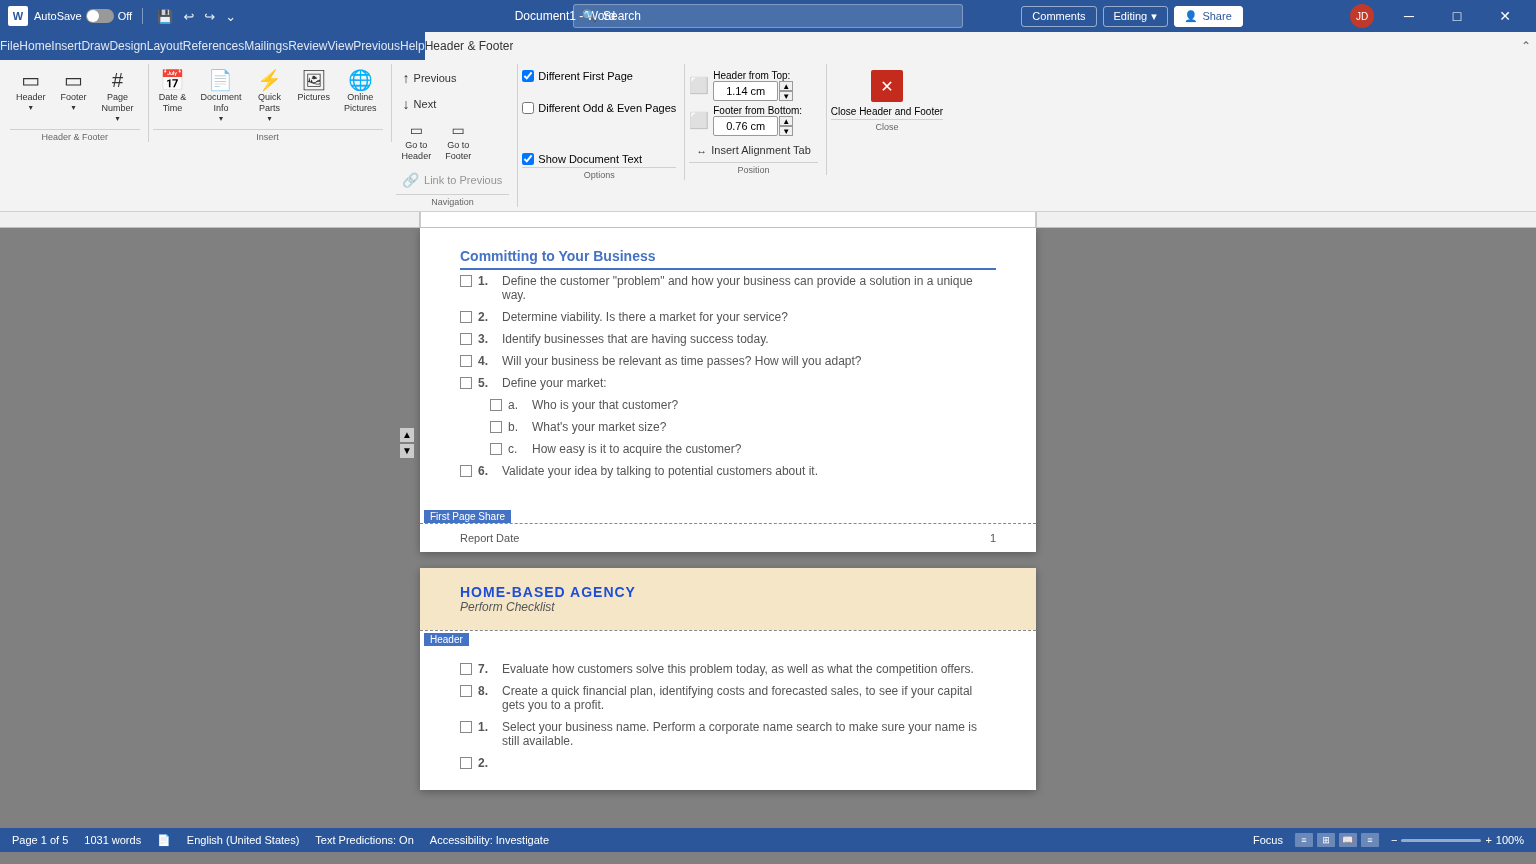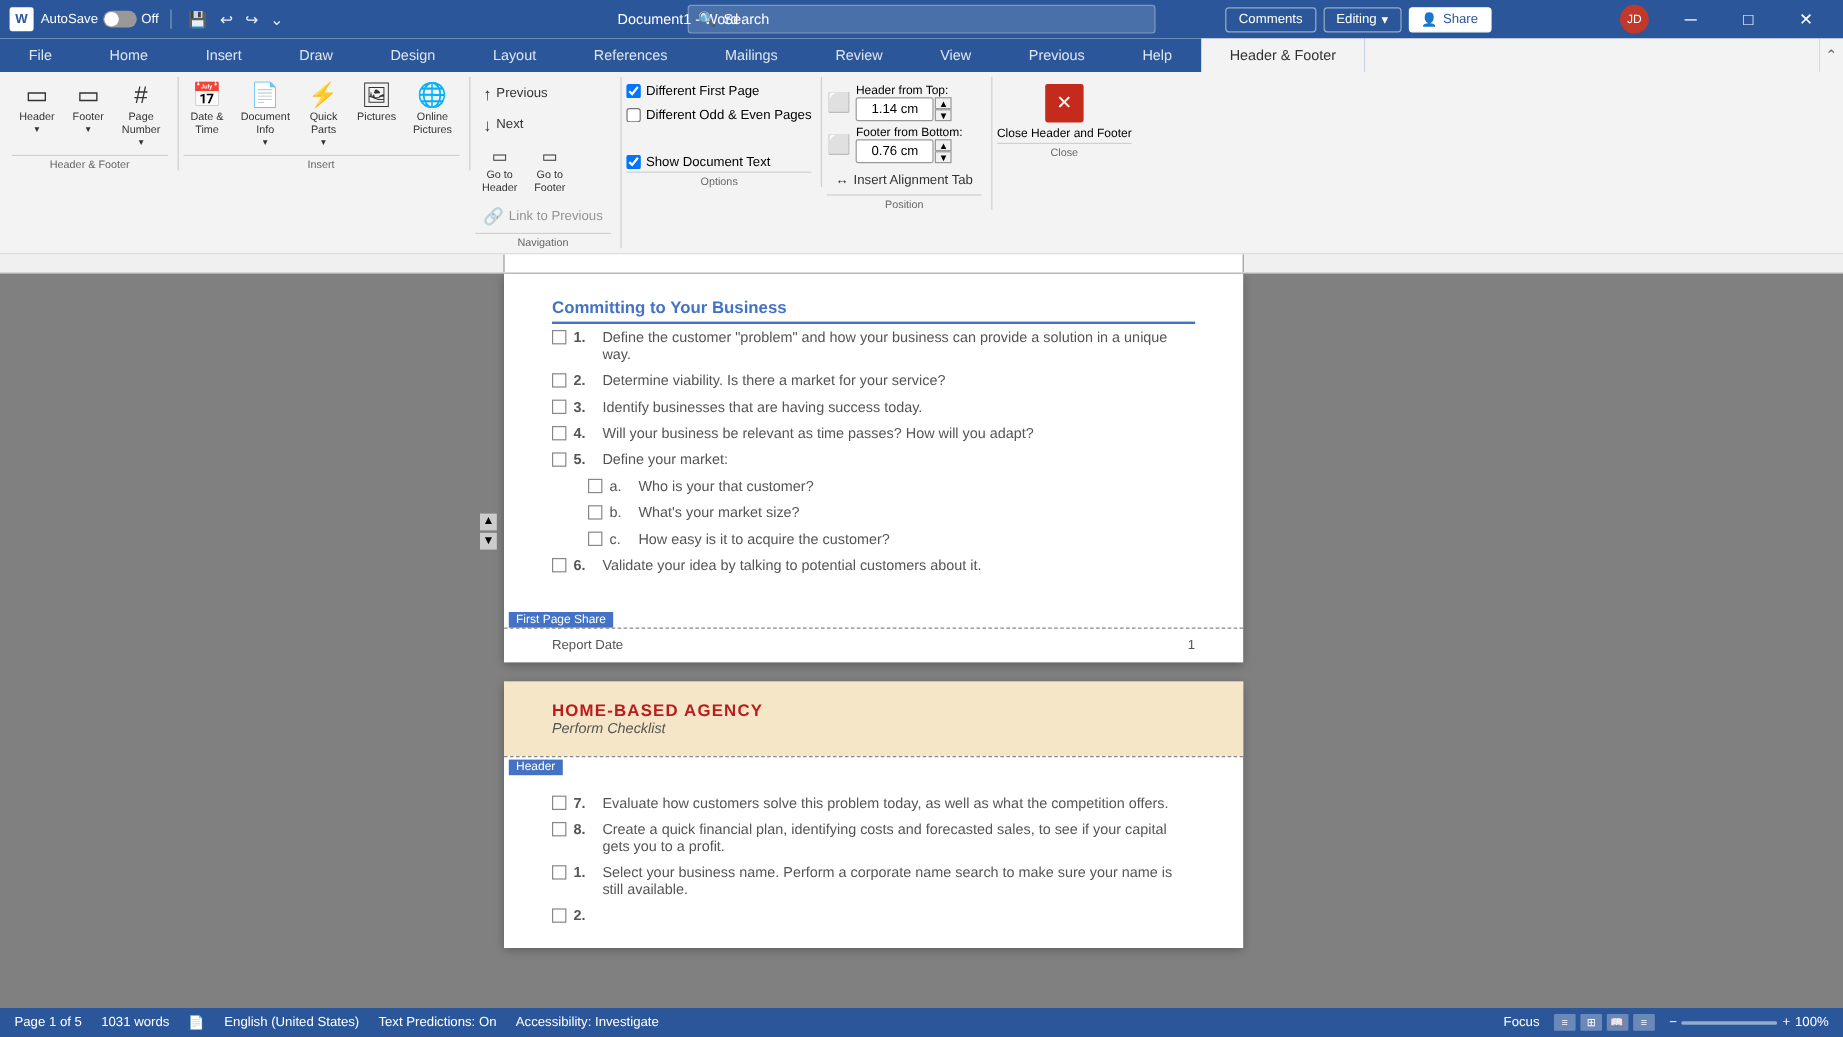--- a/index.html
+++ b/index.html
@@ -27,21 +27,21 @@
     .tb-icon { color: white; font-size: 13px; padding: 2px 4px; cursor: pointer; opacity: 0.9; }
     .avatar { width: 24px; height: 24px; border-radius: 50%; background: #c0392b; display: flex; align-items: center; justify-content: center; font-size: 10px; color: white; }
 
     
     .search-bar-wrap { position: absolute; top: 4px; left: 50%; transform: translateX(-50%); width: 390px; }
     .search-bar { width: 100%; height: 24px; background: rgba(255,255,255,0.15); border: 1px solid rgba(255,255,255,0.3); border-radius: 3px; display: flex; align-items: center; padding: 0 8px; gap: 6px; color: white; font-size: 12px; cursor: text; }
 
     
     .ribbon { background: #f3f3f3; border-bottom: 1px solid #d0d0d0; }
     .ribbon-tabs { display: flex; background: #2b579a; height: 28px; }
-    .ribbon-tab { padding: 0 24px; height: 28px; display: flex; align-items: center; font-size: 12px; color: rgba(255,255,255,0.85); cursor: pointer; }
+    .ribbon-tab { padding: 0 0; height: 28px; display: flex; align-items: center; font-size: 12px; color: rgba(255,255,255,0.85); cursor: pointer; }
     .ribbon-tab.active { background: #f3f3f3; color: #333; font-size: 12px; }
     .ribbon-content { display: flex; padding: 4px 8px; gap: 2px; align-items: flex-start; min-height: 80px; background: #f3f3f3; }
     .ribbon-group { display: flex; flex-direction: column; align-items: stretch; border-right: 1px solid #d0d0d0; padding: 2px 8px 0 2px; min-width: 60px; }
     .ribbon-group:last-child { border-right: none; }
     .ribbon-group-label { font-size: 9px; color: #666; text-align: center; margin-top: 2px; padding-top: 2px; border-top: 1px solid #d0d0d0; }
     .ribbon-btns { display: flex; gap: 2px; flex: 1; align-items: flex-start; }
     .ribbon-btn { display: flex; flex-direction: column; align-items: center; padding: 3px 5px; cursor: pointer; border-radius: 2px; min-width: 40px; font-size: 10px; color: #333; border: 1px solid transparent; }
     .ribbon-btn .icon { font-size: 20px; line-height: 1; }
     .ribbon-btn .label { font-size: 9px; margin-top: 2px; text-align: center; line-height: 1.2; }
     .ribbon-btn-small { display: flex; align-items: center; gap: 4px; padding: 3px 6px; cursor: pointer; border-radius: 2px; font-size: 11px; color: #333; border: 1px solid transparent; white-space: nowrap; }
@@ -71,29 +71,29 @@
     .sub-item { margin-left: 30px; }
     .sub-letter { min-width: 18px; }
 
     
     .footer-label { background: #4472c4; color: white; font-size: 10px; padding: 1px 6px; display: inline-block; margin: 4px 0 0 4px; }
     .footer-content { padding: 8px 40px; border-top: 1px dashed #888; display: flex; justify-content: space-between; font-size: 11px; color: #555; }
 
     
     .page2 { background: white; width: 616px; box-shadow: 0 2px 8px rgba(0,0,0,0.3); margin-top: 16px; }
     .page2-header { background: #f5e6c8; padding: 16px 40px; }
-    .agency-title { color: #b91c1c; font-weight: bold; font-size: 14px; letter-spacing: 1px; }
+    .agency-title { color: #1d4ed8; font-weight: bold; font-size: 14px; letter-spacing: 1px; }
     .agency-subtitle { font-style: italic; color: #555; font-size: 12px; }
     .header-label { background: #4472c4; color: white; font-size: 10px; padding: 1px 6px; display: inline-block; margin: 2px 0 4px 4px; }
     .header-dashed { border-top: 1px dashed #888; }
     .page2-content { padding: 12px 40px; }
     .setting-up-title { color: #4472c4; font-size: 14px; font-weight: bold; border-bottom: 2px solid #4472c4; padding-bottom: 4px; margin: 12px 0 10px 0; }
 
     
-    .status-bar { height: 24px; background: #2b579a; display: flex; align-items: center; padding: 0 12px; color: white; font-size: 11px; gap: 16px; position: fixed; bottom: 0; width: 1536px; }
+    .status-bar { height: 24px; background: #2b579a; display: flex; align-items: center; padding: 0 12px; color: white; font-size: 11px; gap: 16px; position: fixed; bottom: 12px; width: 1536px; }
     .status-right { margin-left: auto; display: flex; align-items: center; gap: 12px; }
     .zoom-control { display: flex; align-items: center; gap: 4px; }
     .zoom-slider { width: 80px; height: 3px; background: rgba(255,255,255,0.5); border-radius: 2px; }
     .view-icons { display: flex; gap: 4px; }
     .view-icon { width: 18px; height: 14px; background: rgba(255,255,255,0.3); border-radius: 1px; display: flex; align-items: center; justify-content: center; font-size: 9px; color: white; cursor: pointer; }
 
     
     .action-bar { display: flex; gap: 6px; }
     .action-btn { padding: 3px 10px; border: 1px solid rgba(255,255,255,0.5); border-radius: 3px; color: white; font-size: 11px; cursor: pointer; display: flex; align-items: center; gap: 4px; background: transparent; }
     .share-btn { background: white; color: #2b579a; border-color: white; }
@@ -240,21 +240,21 @@
         </div>
         <div class="ribbon-btn-small" style="opacity:0.5;cursor:not-allowed;">
           <span class="icon-sm">🔗</span>
           <span>Link to Previous</span>
         </div>
       </div>
       <div class="ribbon-group-label">Navigation</div>
     </div>
 
     <div class="ribbon-group">
-      <div style="display:flex;flex-direction:column;gap:8px;flex:1;padding-top:4px;">
+      <div style="display:flex;flex-direction:column;gap:20px;flex:1;padding-top:4px;">
         <label style="display:flex;align-items:center;gap:4px;font-size:11px;cursor:pointer;">
           <input type="checkbox" checked="" style="width: 12px; height: 12px;">
           <span>Different First Page</span>
         </label>
         <label style="display:flex;align-items:center;gap:4px;font-size:11px;cursor:pointer;">
           <input type="checkbox" style="width: 12px; height: 12px;">
           <span>Different Odd &amp; Even Pages</span>
         </label>
         <label style="display:flex;align-items:center;gap:4px;font-size:11px;cursor:pointer;margin-top:19px;">
           <input type="checkbox" checked="" style="width: 12px; height: 12px;">

